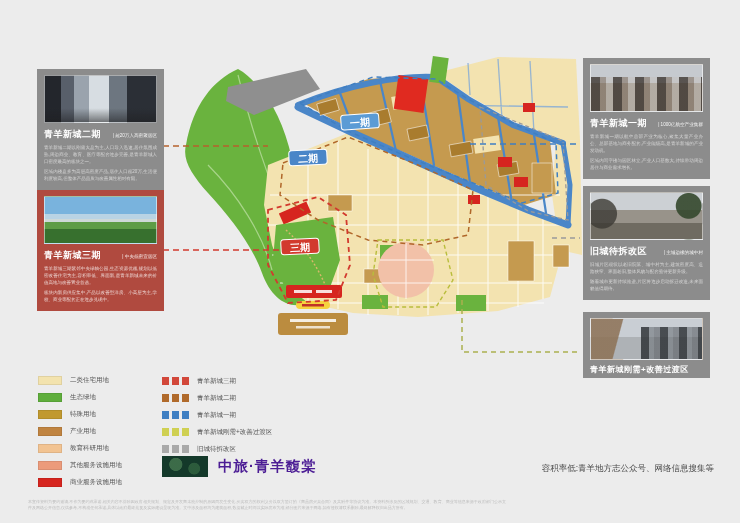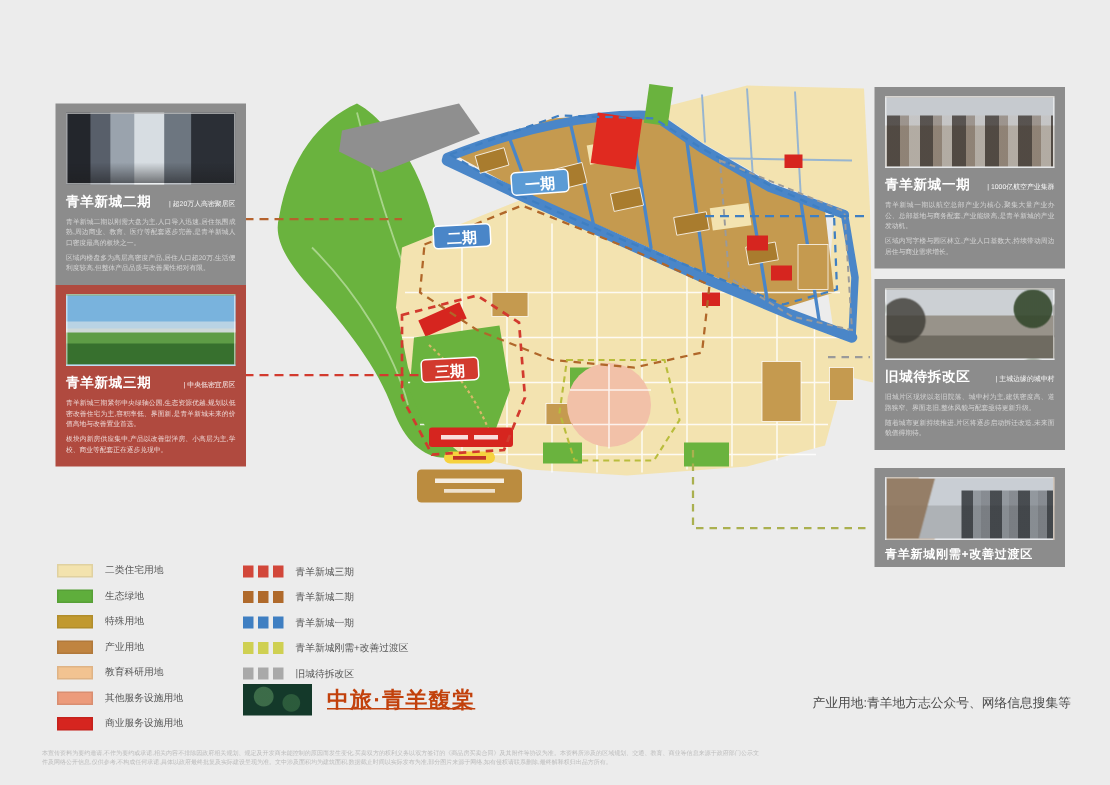--- a/index.html
+++ b/index.html
@@ -55,21 +55,21 @@
   .dash-bar{display:flex;gap:3px;width:27px;}
   .dash-bar span{width:7px;height:8px;display:block;}
   
   .logo-img{
     width:46px;height:21px;
     background:
       radial-gradient(circle at 30% 40%, rgba(70,120,80,.8) 0 18%, rgba(70,120,80,0) 20%),
       radial-gradient(circle at 70% 60%, rgba(50,100,64,.8) 0 16%, rgba(50,100,64,0) 18%),
       #14392a;
   }
-  .logo-text{font-size:14.5px;color:#c2410c;font-weight:600;letter-spacing:1px;white-space:nowrap;text-decoration:underline;}
+  .logo-text{font-size:14.5px;color:#4c1d95;font-weight:600;letter-spacing:1px;white-space:nowrap;}
   .src-text{font-size:8.5px;color:#4a4a4a;white-space:nowrap;}
   .disclaimer{font-size:4px;line-height:1.6;color:#bcbcbc;text-align:justify;}
 </style>
 </head>
 <body>
 
 <svg class="abs" style="left:168px;top:45px;" width="420" height="300" viewBox="0 0 420 300">
 
   <path d="M 18,100 C 25,60 45,35 70,24 C 85,32 95,48 105,62 C 118,85 126,115 130,150 C 134,190 142,215 150,228 C 155,245 146,256 132,260 C 116,262 102,250 94,228 C 84,200 62,172 40,148 C 24,130 14,115 18,100 Z" fill="#6ab33e"></path>
   <path d="M 70,30 C 80,70 95,120 112,160 C 120,190 130,215 142,232" fill="none" stroke="#a8d48a" stroke-width="1.2"></path>
@@ -290,15 +290,15 @@
       <span style="background: rgb(169, 169, 169);"></span>
     </span>
   <span class="lg-label">旧城待拆改区</span>
 </div>
 
 <div class="abs" style="left:162px;top:456px;display:flex;align-items:center;gap:10px;">
   <div class="logo-img"></div>
   <span class="logo-text">中旅·青羊馥棠</span>
 </div>
 
-<div class="abs src-text" style="right:26px;top:463px;">产业用地:青羊地方志公众号、网络信息搜集等</div>
+<div class="abs src-text" style="right:26px;top:463px;">容积率低:青羊地方志公众号、网络信息搜集等</div>
 
 <div class="abs disclaimer" style="left:28px;top:499px;width:478px;">本宣传资料为要约邀请,不作为要约或承诺,相关内容不排除因政府相关规划、规定及开发商未能控制的原因而发生变化,买卖双方的权利义务以双方签订的《商品房买卖合同》及其附件等协议为准。本资料所涉及的区域规划、交通、教育、商业等信息来源于政府部门公示文件及网络公开信息,仅供参考,不构成任何承诺,具体以政府最终批复及实际建设呈现为准。文中涉及面积均为建筑面积,数据截止时间以实际发布为准,部分图片来源于网络,如有侵权请联系删除,最终解释权归出品方所有。</div>
 
 </body></html>

